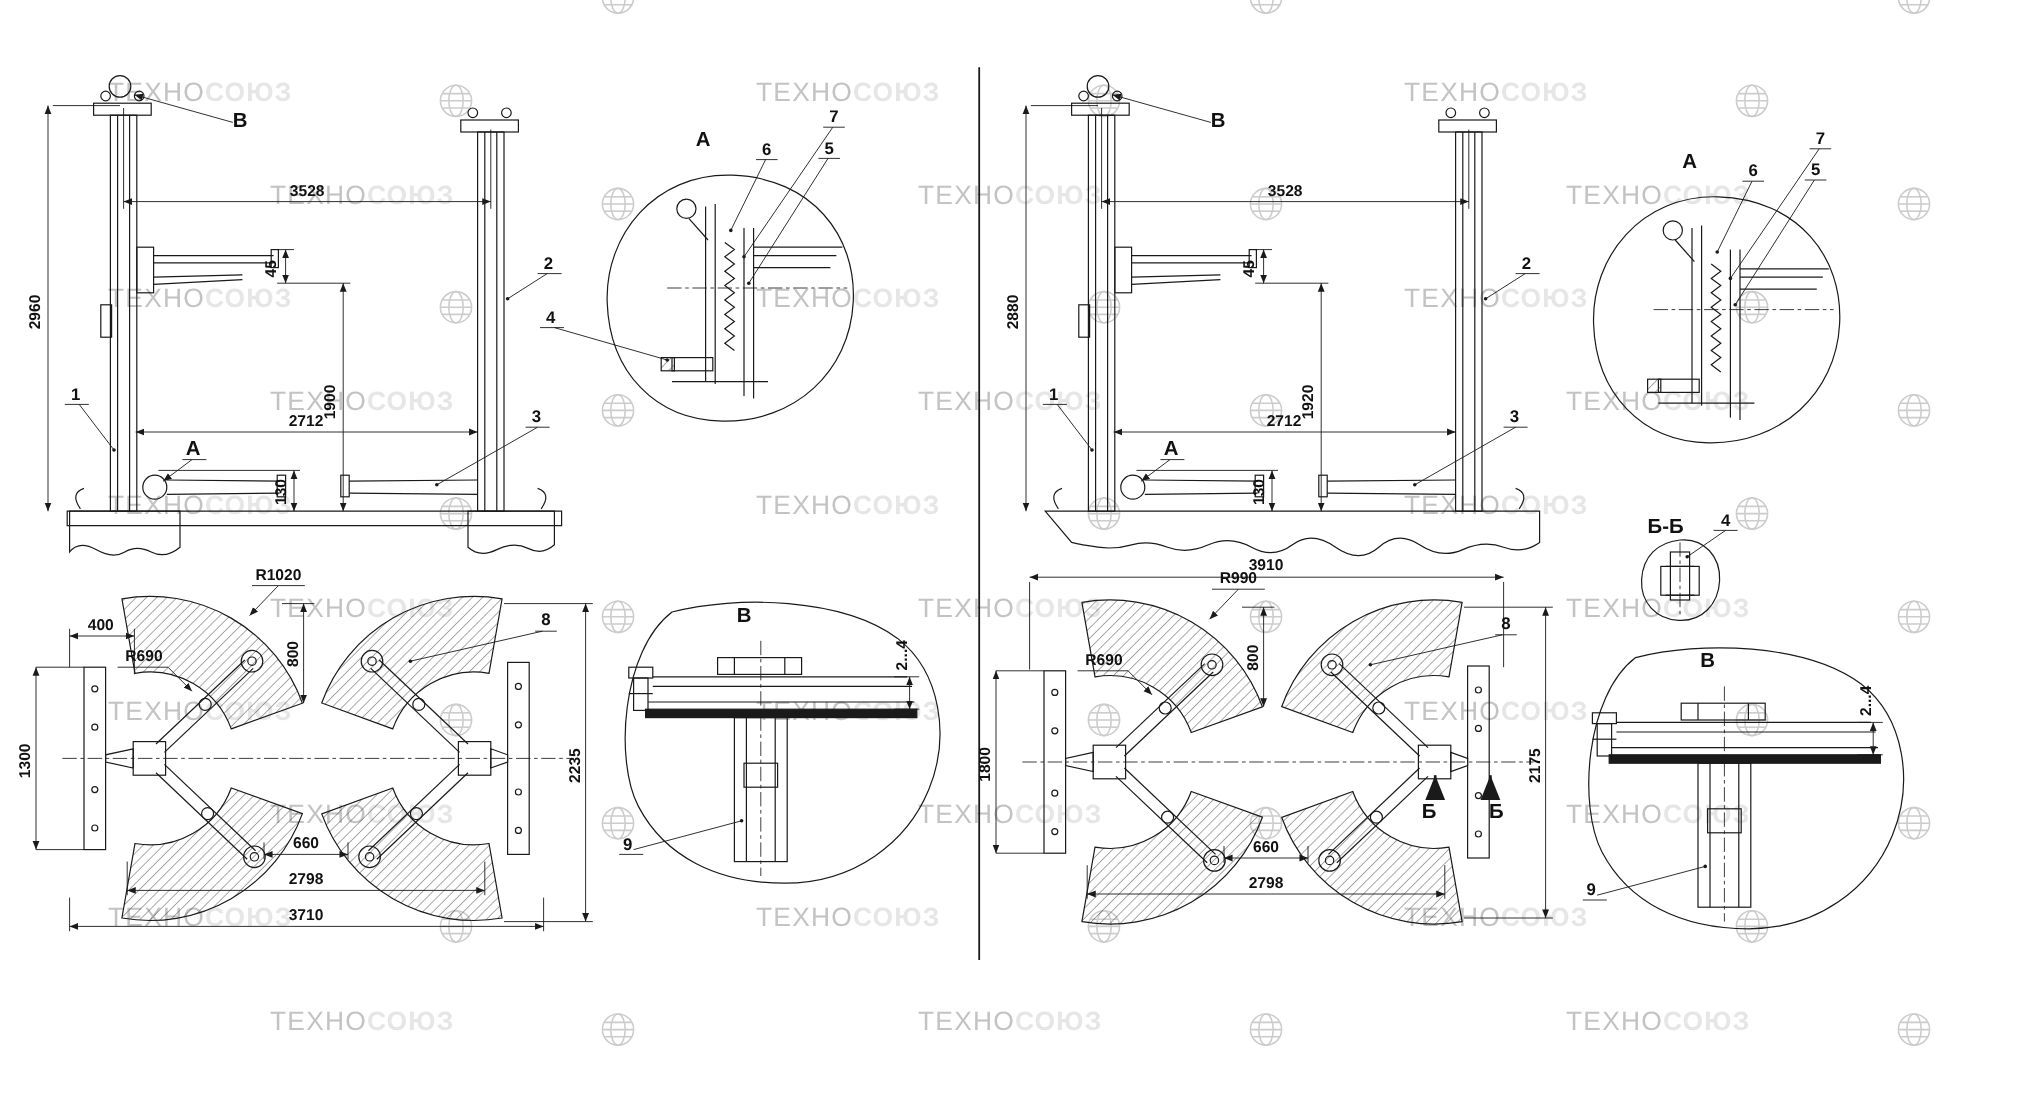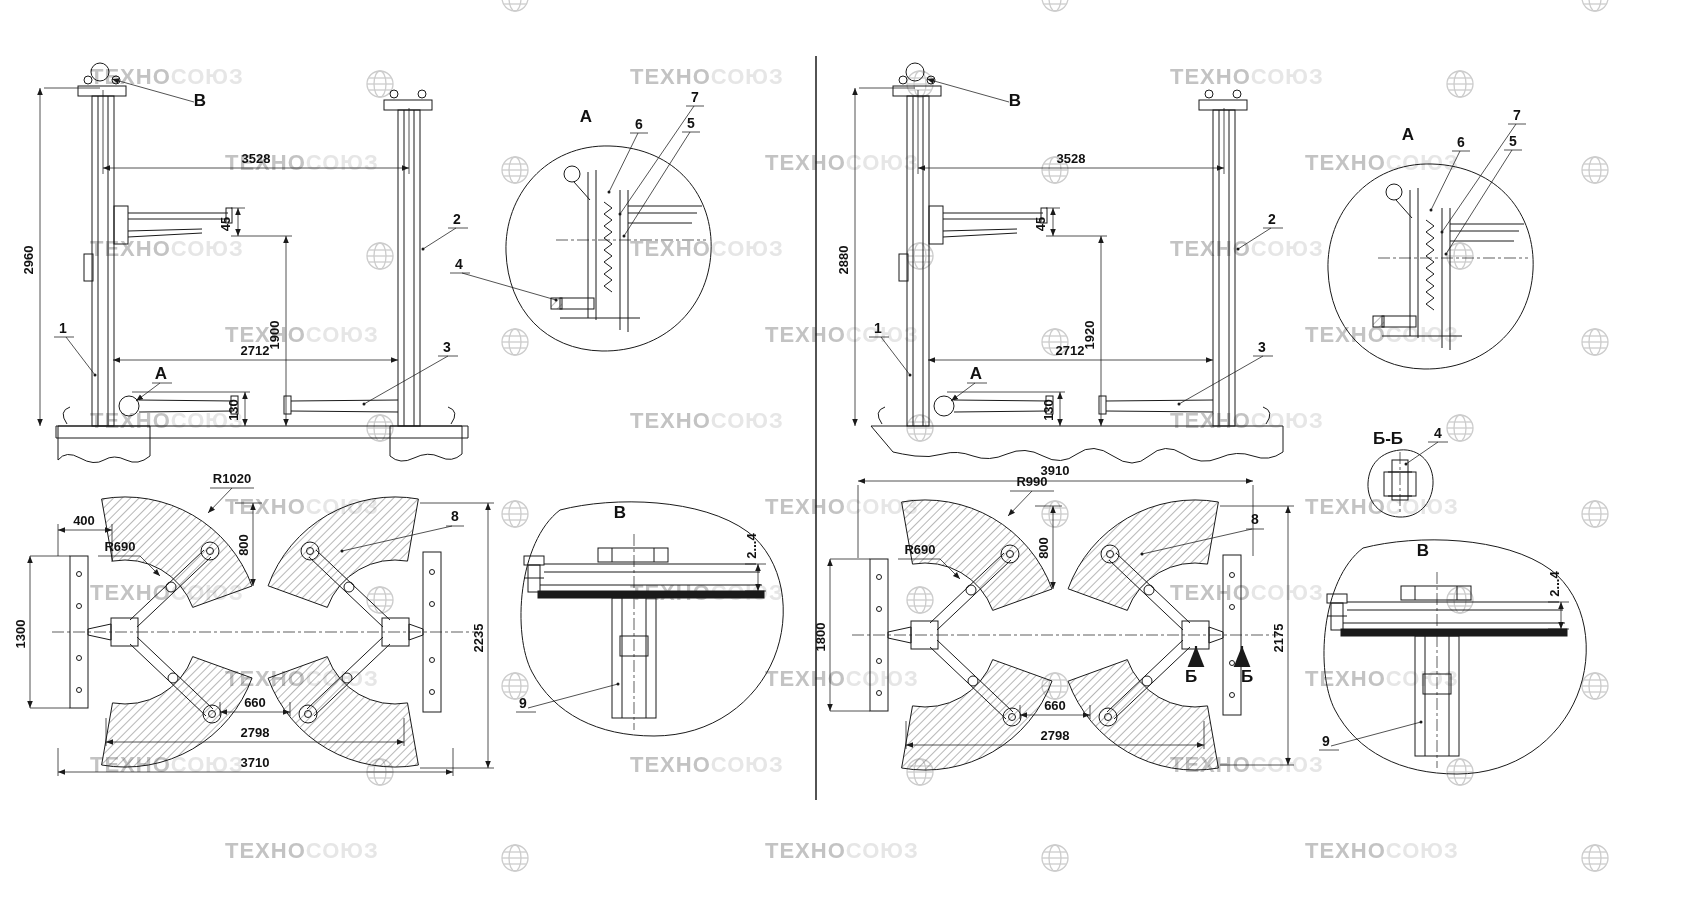--- a/index.html
+++ b/index.html
@@ -1,21 +1,21 @@
 <!DOCTYPE html>
 <html><head>
 <meta charset="utf-8">
 <style>
   html,body{margin:0;padding:0;background:#fff;}
   #stage{position:relative;width:1685px;height:920px;background:#ffffff;overflow:hidden;
          font-family:"Liberation Sans",sans-serif;}
   #watermark-layer{position:absolute;left:0;top:0;width:100%;height:100%;z-index:0;}
   .wm-cell{position:absolute;white-space:nowrap;}
   .wm-text{font-size:22px;font-weight:bold;letter-spacing:1px;}
-  .wm-text b{color:#c3c3c3;font-weight:bold;}
+  .wm-text b{color:#c3c3c3;font-weight:normal;}
   .wm-text i{font-style:normal;color:#e6e6e6;}
   #drawing{position:absolute;left:0;top:0;z-index:1;}
   text{fill:#111;stroke:none;text-anchor:middle;}
   .dim{font-size:13px;font-weight:700;}
   .part{font-size:14px;font-weight:700;}
   .letter{font-size:17px;font-weight:700;}
   .geo{stroke:#1a1a1a;fill:none;stroke-width:1;}
   .thin{stroke:#1a1a1a;fill:none;stroke-width:0.75;}
   .cl{stroke:#1a1a1a;fill:none;stroke-width:0.7;stroke-dasharray:12 3 3 3;}
   .heavy{stroke:#1a1a1a;stroke-width:2.2;}

